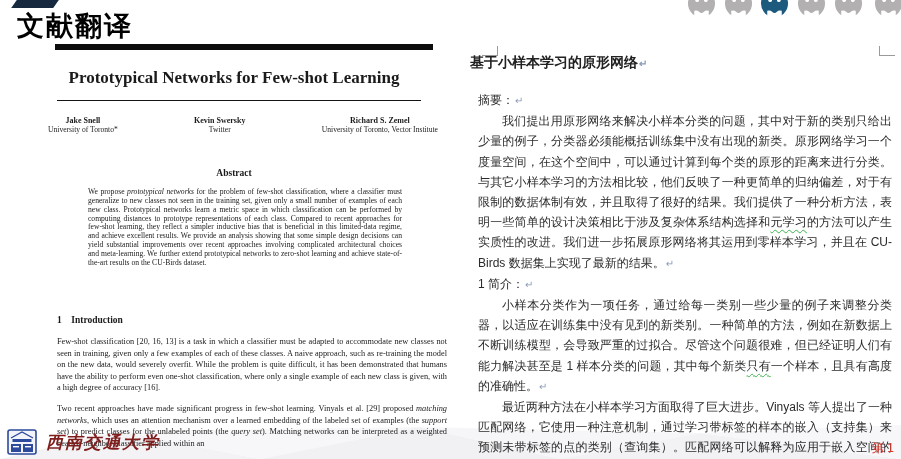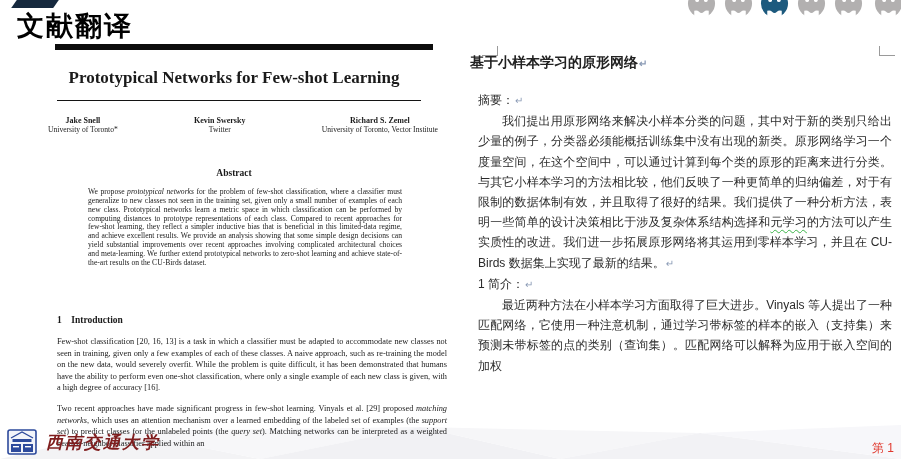--- a/index.html
+++ b/index.html
@@ -176,20 +176,21 @@
 
     <div id="doc-title"><span>基于小样本学习的原形网络</span><span class="pilcrow">↵</span></div>
 
     <div id="doc-body">
       <div class="zh-heading"><span>摘要：</span><span class="pilcrow">↵</span></div>
 
       <p><span>我们提出用原形网络来解决小样本分类的问题，其中对于新的类别只给出少量的例子，分类器必须能概括训练集中没有出现的新类。原形网络学习一个度量空间，在这个空间中，可以通过计算到每个类的原形的距离来进行分类。与其它小样本学习的方法相比较，他们反映了一种更简单的归纳偏差，对于有限制的数据体制有效，并且取得了很好的结果。我们提供了一种分析方法，表明一些简单的设计决策相比于涉及复杂体系结构选择和</span><span class="squiggle">元学习</span><span>的方法可以产生实质性的改进。我们进一步拓展原形网络将其运用到零样本学习，并且在 CU-Birds 数据集上实现了最新的结果。</span><span class="pilcrow">↵</span></p>
 
       <div class="zh-heading"><span>1 简介：</span><span class="pilcrow">↵</span></div>
 
+      <p><span>小样本分类作为一项任务，通过给每一类别一些少量的例子来调整分类器，以适应在训练集中没有见到的新类别。一种简单的方法，例如在新数据上不断训练模型，会导致严重的过拟合。尽管这个问题很难，但已经证明人们有能力解决甚至是 1 样本分类的问题，其中每个新类</span><span class="squiggle">只有</span><span>一个样本，且具有高度的准确性。</span><span class="pilcrow">↵</span></p>
 
       <p>最近两种方法在小样本学习方面取得了巨大进步。Vinyals 等人提出了一种匹配网络，它使用一种注意机制，通过学习带标签的样本的嵌入（支持集）来预测未带标签的点的类别（查询集）。匹配网络可以解释为应用于嵌入空间的加权</p>
     </div>
   </div>
 
   <div id="doc-pagenum">第 1</div>
 
   <div id="footer-brand">
     <svg id="footer-emblem" viewBox="0 0 30 26">
       <rect x="1" y="1" width="28" height="24" rx="2" fill="#f2f4fa" stroke="#2d4a9c" stroke-width="1.6"></rect>

